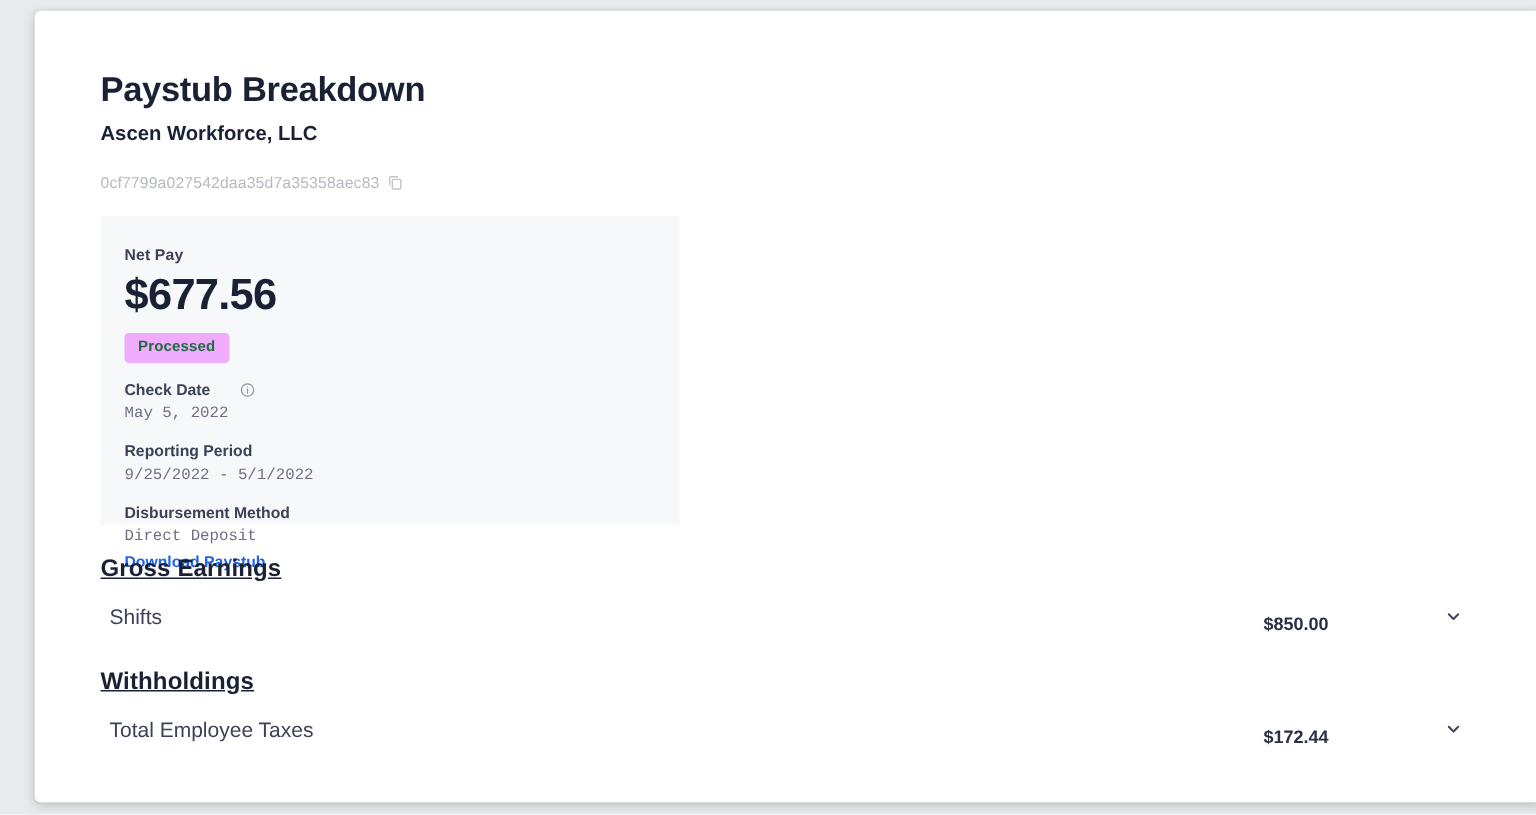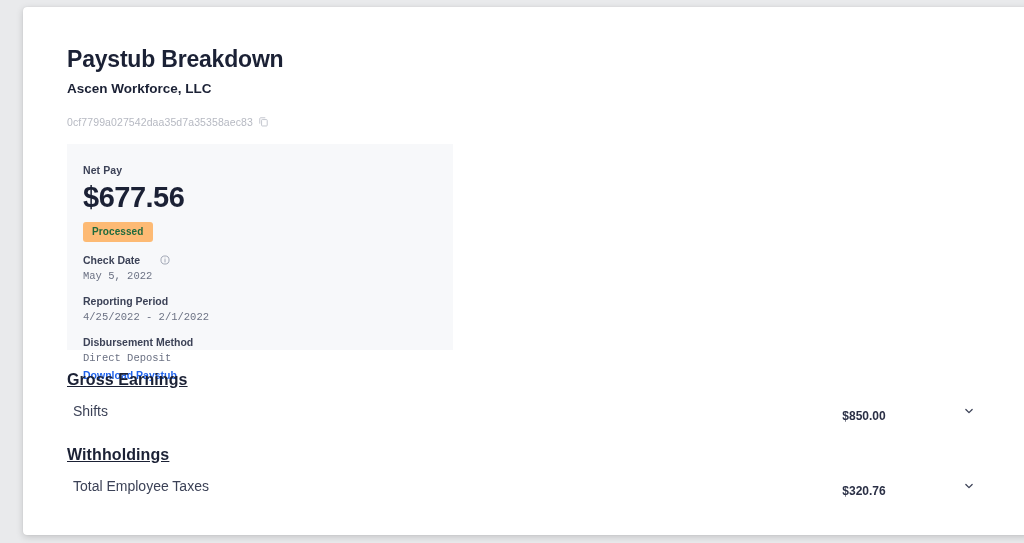--- a/index.html
+++ b/index.html
@@ -97,21 +97,21 @@
     font-size: 29px;
     font-weight: bold;
     color: #1b2135;
     line-height: 34px;
     margin-top: 3px;
     letter-spacing: -0.5px;
   }
   .status-badge {
     display: inline-block;
     margin-top: 8px;
-    background: #fdba74;
+    background: #f0abfc;
     color: #1f6b3d;
     font-size: 10px;
     font-weight: bold;
     padding: 4px 9px 4px 9px;
     border-radius: 3px;
     line-height: 12px;
     letter-spacing: 0.1px;
   }
   .detail-block { margin-top: 11px; }
   .detail-label {
@@ -225,21 +225,21 @@
                 <path d="M8 7.2 V11.2" stroke-linecap="round"></path>
                 <circle cx="8" cy="4.9" r="0.75" fill="currentColor" stroke="none"></circle>
               </svg>
             </span>
           </div>
           <div class="detail-value">May 5, 2022</div>
         </div>
 
         <div class="detail-block">
           <div class="detail-label">Reporting Period</div>
-          <div class="detail-value">4/25/2022 - 2/1/2022</div>
+          <div class="detail-value">9/25/2022 - 5/1/2022</div>
         </div>
 
         <div class="detail-block">
           <div class="detail-label">Disbursement Method</div>
           <div class="detail-value">Direct Deposit</div>
         </div>
 
         <a class="download-link">Download Paystub</a>
       </div>
     </div>
@@ -256,21 +256,21 @@
           </svg>
         </span>
       </div>
     </div>
 
     <div class="section section-withholdings">
       <div class="section-title">Withholdings</div>
       <div class="line-item">
         <span class="li-label">Total Employee Taxes</span>
         <span class="li-spacer"></span>
-        <span class="li-amount">$320.76</span>
+        <span class="li-amount">$172.44</span>
         <span class="li-chevron">
           <svg width="12" height="12" viewBox="0 0 16 16" fill="none" stroke="currentColor" stroke-width="1.7" stroke-linecap="round" stroke-linejoin="round">
             <path d="M3.8 6 L8 10.2 L12.2 6"></path>
           </svg>
         </span>
       </div>
     </div>
 
   </div>
 </div>

